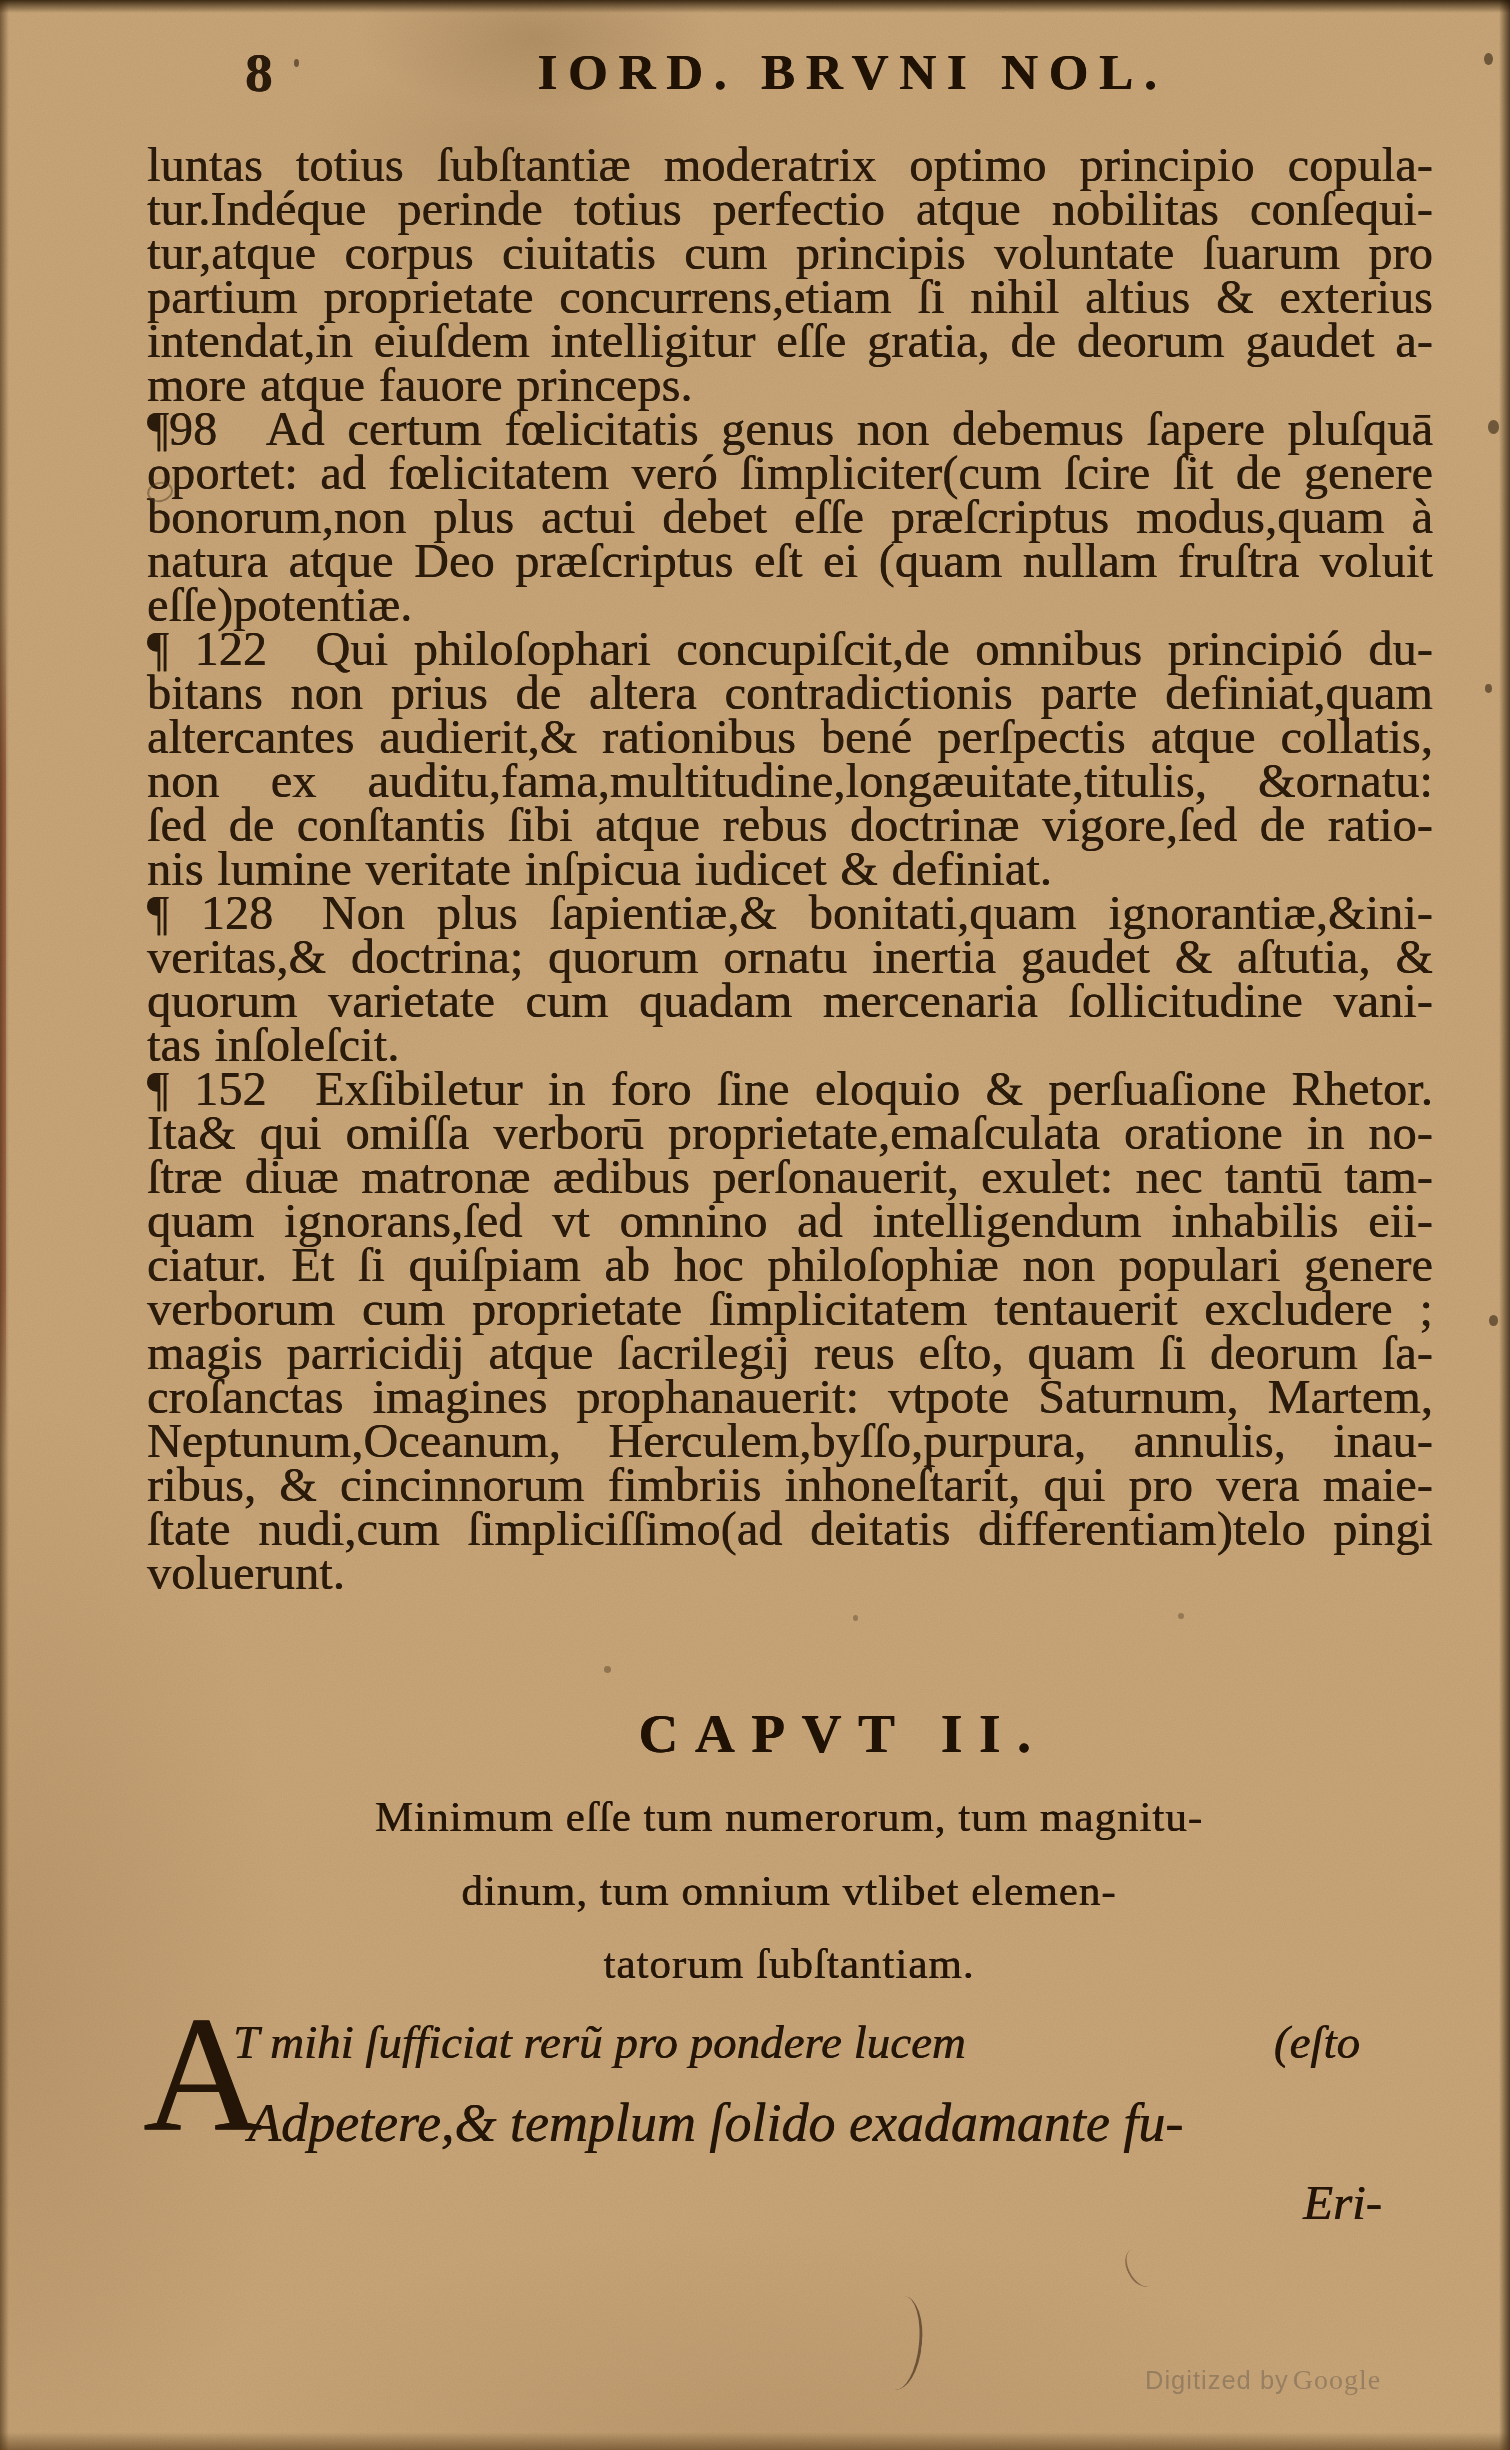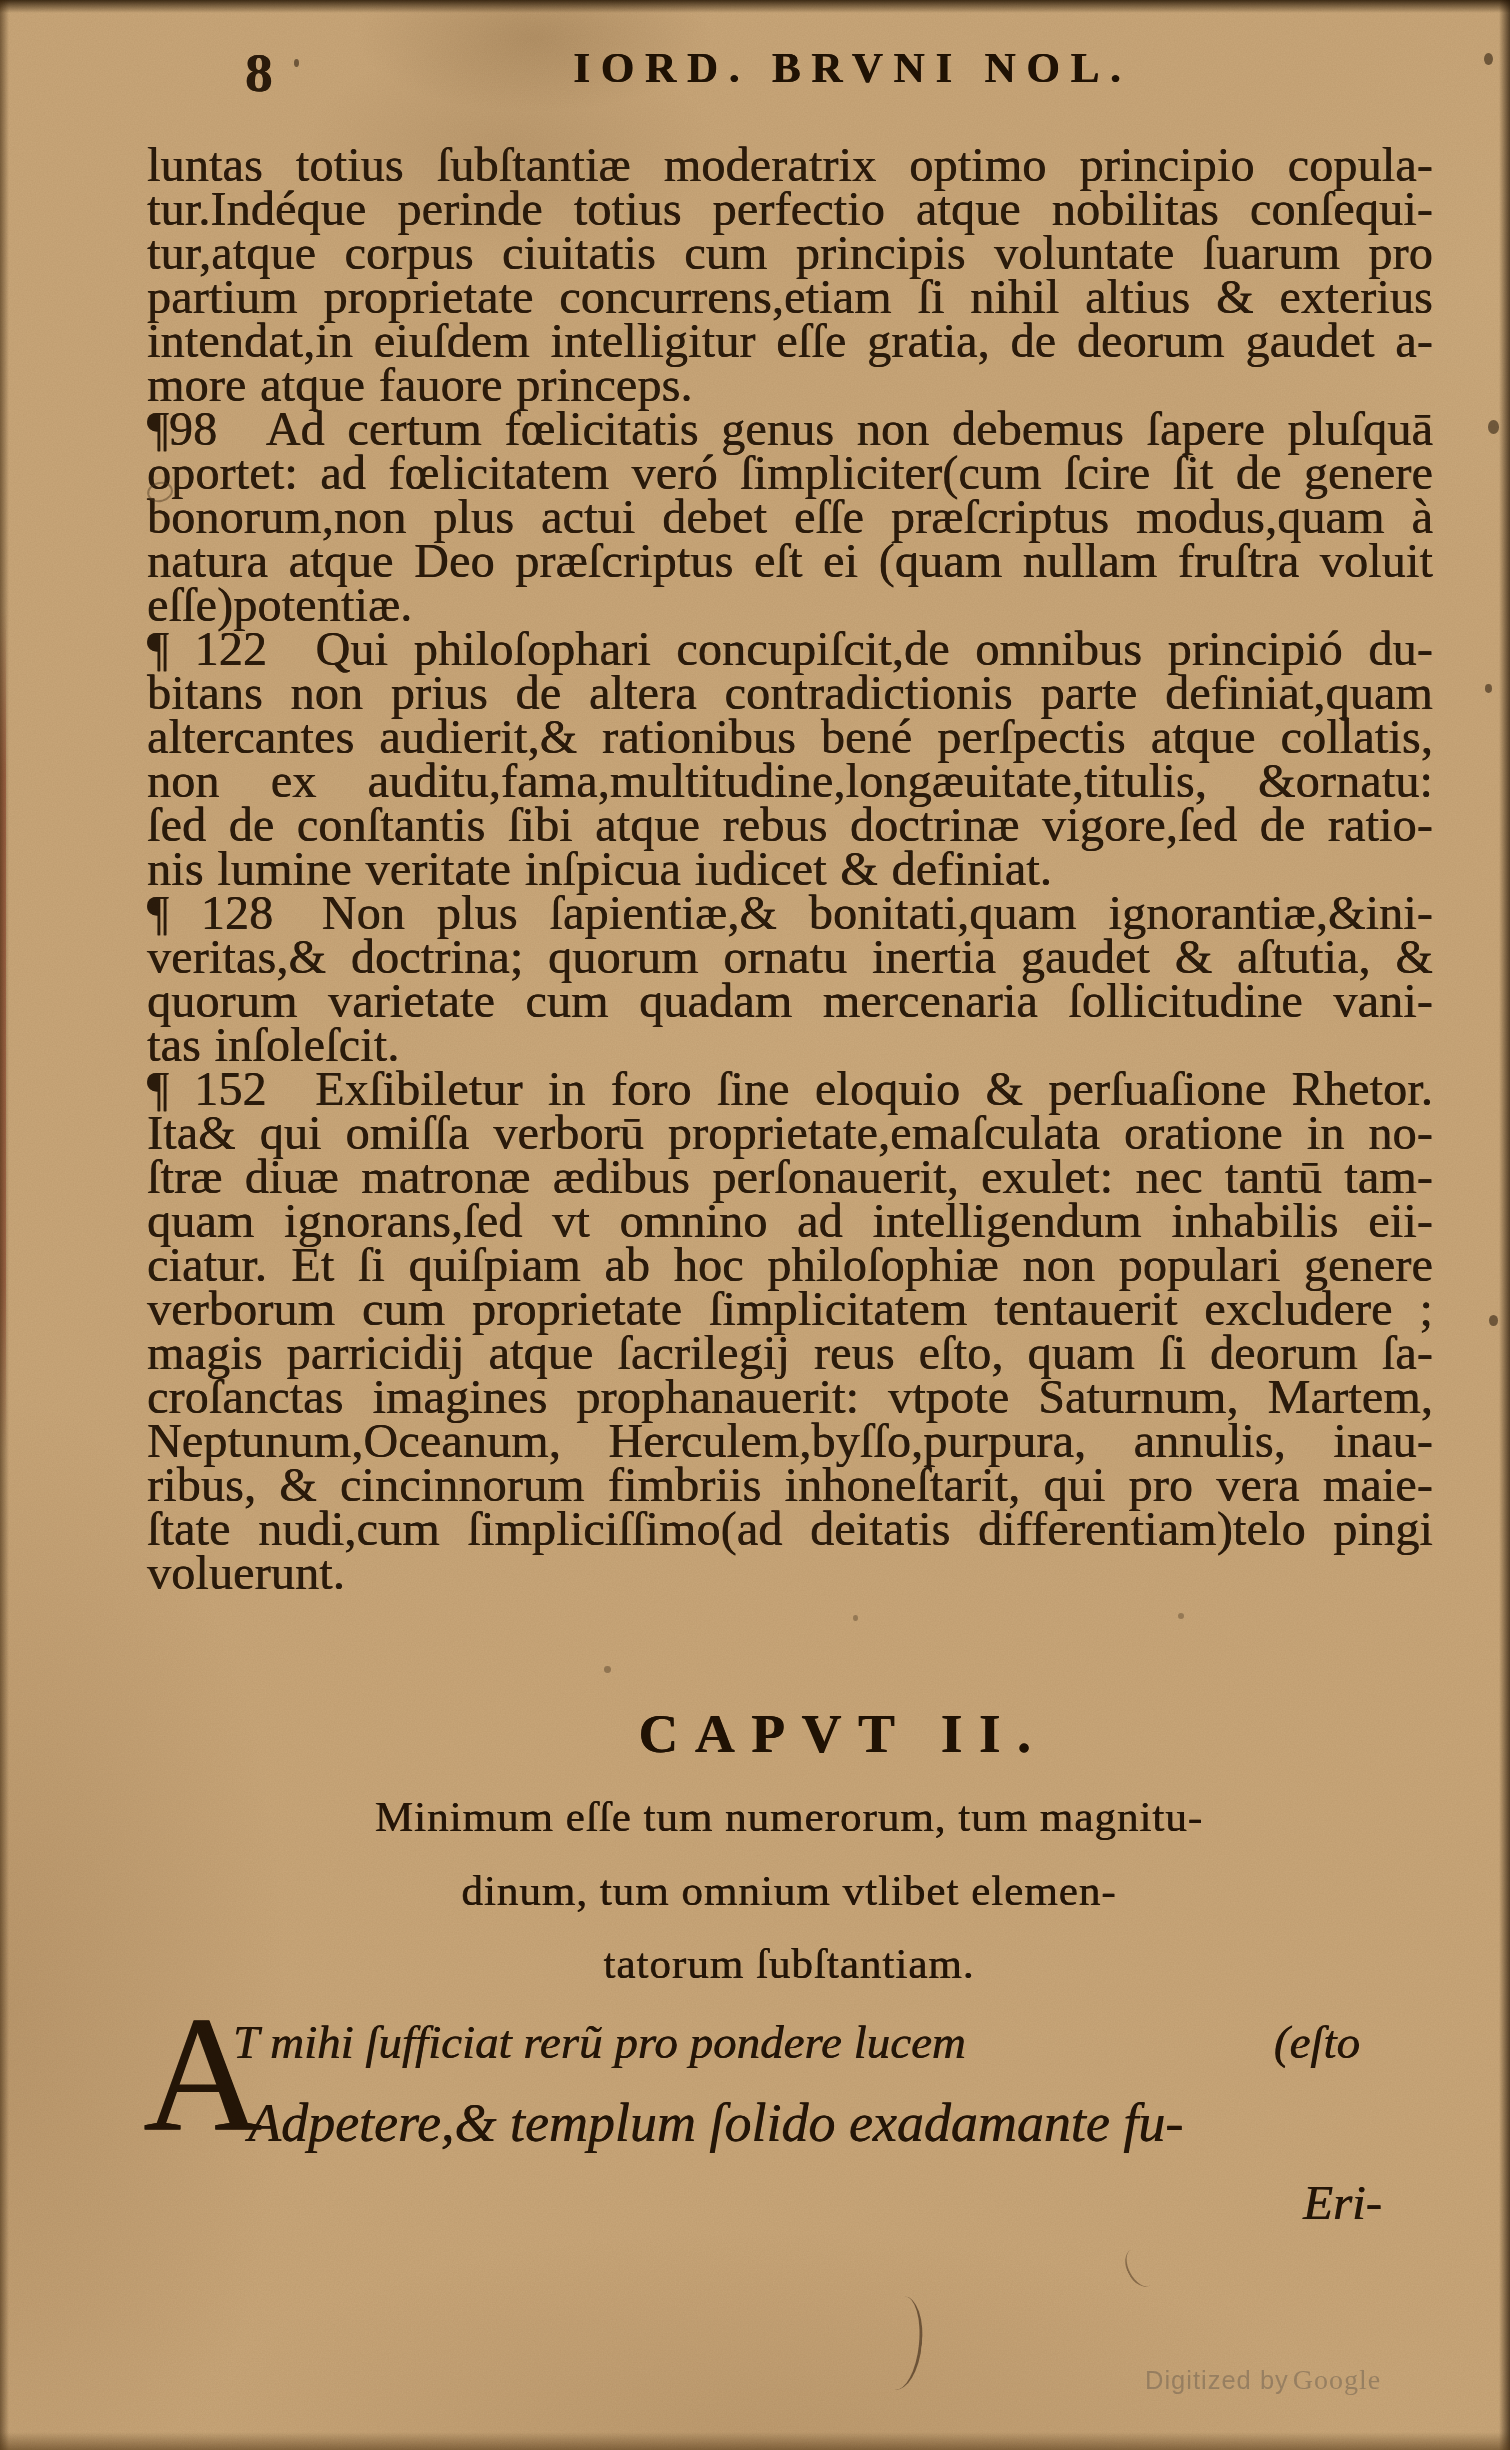--- a/index.html
+++ b/index.html
@@ -21,21 +21,21 @@
   .edge{position:absolute;pointer-events:none;}
   .edge-top{left:0;top:0;width:100%;height:12.7px;background:linear-gradient(rgba(38,22,4,.85),rgba(38,22,4,0));}
   .edge-left{left:0;top:0;width:8.8px;height:100%;background:linear-gradient(90deg,rgba(55,33,8,.55),rgba(55,33,8,0));}
   .edge-right{right:0;top:0;width:10.8px;height:100%;background:linear-gradient(270deg,rgba(32,18,3,.7),rgba(32,18,3,0));}
   .edge-bottom{left:0;bottom:0;width:100%;height:17.6px;background:linear-gradient(0deg,rgba(80,52,18,.55),rgba(80,52,18,0));}
   .red-edge{position:absolute;left:0;top:608px;width:5.9px;height:843px;
     background:linear-gradient(rgba(160,68,46,0),rgba(160,68,46,.55) 20%,rgba(160,68,46,.5) 80%,rgba(160,68,46,0));}
 
   .pageno{position:absolute;left:245px;top:41px;font-size:55px;font-weight:700;}
   .runtitle{position:absolute;left:372px;top:43px;width:961px;text-align:center;
-    font-size:43px;font-weight:700;letter-spacing:10.8px;color:#201204;white-space:nowrap;}
+    font-size:51px;font-weight:700;letter-spacing:10.8px;color:#201204;white-space:nowrap;}
 
   .bodyblock{position:absolute;left:147px;top:143px;width:1286px;font-size:48px;
     letter-spacing:0.2px;word-spacing:1.5px;}
   .bl{height:44px;line-height:44px;text-align:justify;text-align-last:justify;white-space:normal;}
   .bl.s{text-align:left;text-align-last:left;}
 
   .chap{position:absolute;left:176px;top:1702px;width:1334px;text-align:center;
     font-size:55px;font-weight:700;letter-spacing:16.7px;color:#201204;white-space:nowrap;}
   .arg{position:absolute;left:137px;width:1304px;text-align:center;font-size:43px;
     color:#241507;letter-spacing:1px;white-space:nowrap;}

